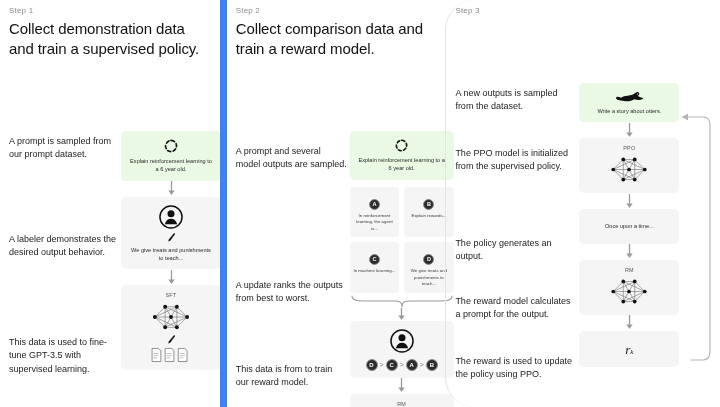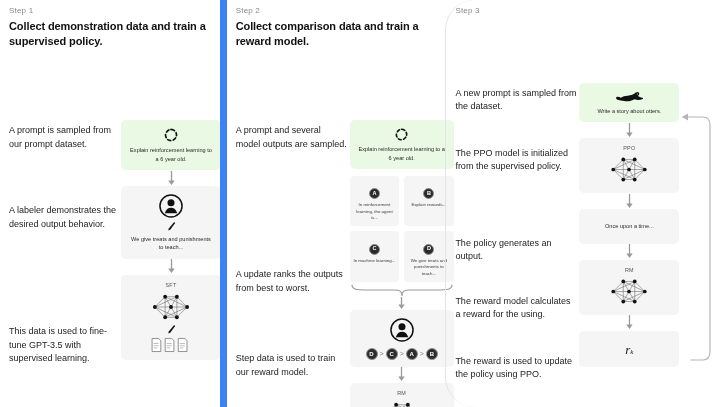--- a/index.html
+++ b/index.html
@@ -15,21 +15,21 @@
   .col { position: relative; height: 407px; padding: 6px 10px 0 9px; }
   .col.c1 { width: 226px; }
   .col.c2 { width: 232px; border-left: 7px solid #3b82f6; }
   .col.c3 { width: 262px; border-left: 1px solid #e3e3e3; border-radius: 30px; }
 
   .step-label {
     font-size: 8px; color: #8a8a8a; letter-spacing: .2px;
     margin-bottom: 4px; font-weight: 400;
   }
   .step-title {
-    font-size: 11px; font-weight: 700; line-height: 1.33;
+    font-size: 15px; font-weight: 400; line-height: 1.33;
     color: #111; letter-spacing: -.1px; max-width: 210px;
   }
 
   
   .body { position: relative; margin-top: 14px; }
   .caption {
     position: absolute; left: 0; width: 112px;
     font-size: 9px; line-height: 1.48; color: #1c1c1c;
   }
   .c3 .caption { width: 122px; }
@@ -85,21 +85,21 @@
 <body>
 
 <div class="diagram">
 
   <div class="col c1">
     <div class="step-label">Step 1</div>
     <div class="step-title">Collect demonstration data and train a supervised policy.</div>
 
     <div class="body">
       <div class="caption" style="top:62px">A prompt is sampled from our prompt dataset.</div>
-      <div class="caption" style="top:142px">A labeler demonstrates the desired output behavior.</div>
+      <div class="caption" style="top:160px">A labeler demonstrates the desired output behavior.</div>
       <div class="caption" style="top:263px">This data is used to fine-tune GPT-3.5 with supervised learning.</div>
 
       <div class="flow" style="top:58px">
 
         <div class="card green">
           <div class="icon-wrap">
             <svg width="16" height="16" viewBox="0 0 24 24" fill="none" stroke="#111" stroke-width="2.6" stroke-linecap="round">
               <path d="M12 3.6a8.4 8.4 0 0 1 5.2 1.9"></path>
                 <path d="M19.6 8.6a8.4 8.4 0 0 1 .6 4.5"></path>
               <path d="M18.9 16.3a8.4 8.4 0 0 1-3.6 3.2"></path>
@@ -182,23 +182,23 @@
         </div>
       </div>
     </div>
   </div>
 
   <div class="col c2">
     <div class="step-label">Step 2</div>
     <div class="step-title">Collect comparison data and train a reward model.</div>
 
     <div class="body">
-      <div class="caption" style="top:62px">A prompt and several model outputs are sampled.</div>
+      <div class="caption" style="top:72px">A prompt and several model outputs are sampled.</div>
       <div class="caption" style="top:206px">A update ranks the outputs from best to worst.</div>
-      <div class="caption" style="top:290px">Step data is used to train our reward model.</div>
+      <div class="caption" style="top:290px">This data is from to train our reward model.</div>
 
       <div class="flow" style="top:58px">
 
         <div class="card green">
           <div class="icon-wrap">
             <svg width="15" height="15" viewBox="0 0 24 24" fill="none" stroke="#111" stroke-width="2.6" stroke-linecap="round">
               <path d="M12 3.6a8.4 8.4 0 0 1 5.2 1.9"></path>
                 <path d="M19.6 8.6a8.4 8.4 0 0 1 .6 4.5"></path>
               <path d="M18.9 16.3a8.4 8.4 0 0 1-3.6 3.2"></path>
                 <path d="M11.5 20.4a8.4 8.4 0 0 1-4.4-1.5"></path>
@@ -287,24 +287,24 @@
 
         </div>
       </div>
     </div>
   </div>
 
   <div class="col c3">
     <div class="step-label">Step 3</div>
 
     <div class="body">
-      <div class="caption" style="top:58px">A new prompt is sampled from the dataset.</div>
+      <div class="caption" style="top:58px">A new outputs is sampled from the dataset.</div>
       <div class="caption" style="top:118px">The PPO model is initialized from the supervised policy.</div>
       <div class="caption" style="top:208px">The policy generates an output.</div>
-      <div class="caption" style="top:266px">The reward model calculates a reward for the using.</div>
+      <div class="caption" style="top:266px">The reward model calculates a prompt for the output.</div>
       <div class="caption" style="top:326px">The reward is used to update the policy using PPO.</div>
 
       <div class="flow" style="top:54px">
 
         <div class="card green">
           <div class="icon-wrap">
             <svg width="30" height="14" viewBox="0 0 44 20">
               <path d="M5 14 C3 13 2 11 4 10 C6 9 8 10 10 11 C13 9 16 8 20 8 C25 8 29 6 32 3.5 C33.6 2.2 35.6 2.4 36.6 3.8 C37.8 5.4 36.8 7.2 35 8.2 C36.6 9.6 39 10.6 41.6 11 C42.8 11.2 43 12.4 42 13 C39 14.6 34 14.6 30 13.4 C26 16 20 17 15 16 C11.6 15.4 8 15 5 14 Z" fill="#111"></path>
               <circle cx="34.2" cy="5.6" r=".8" fill="#fff"></circle>
             </svg>

